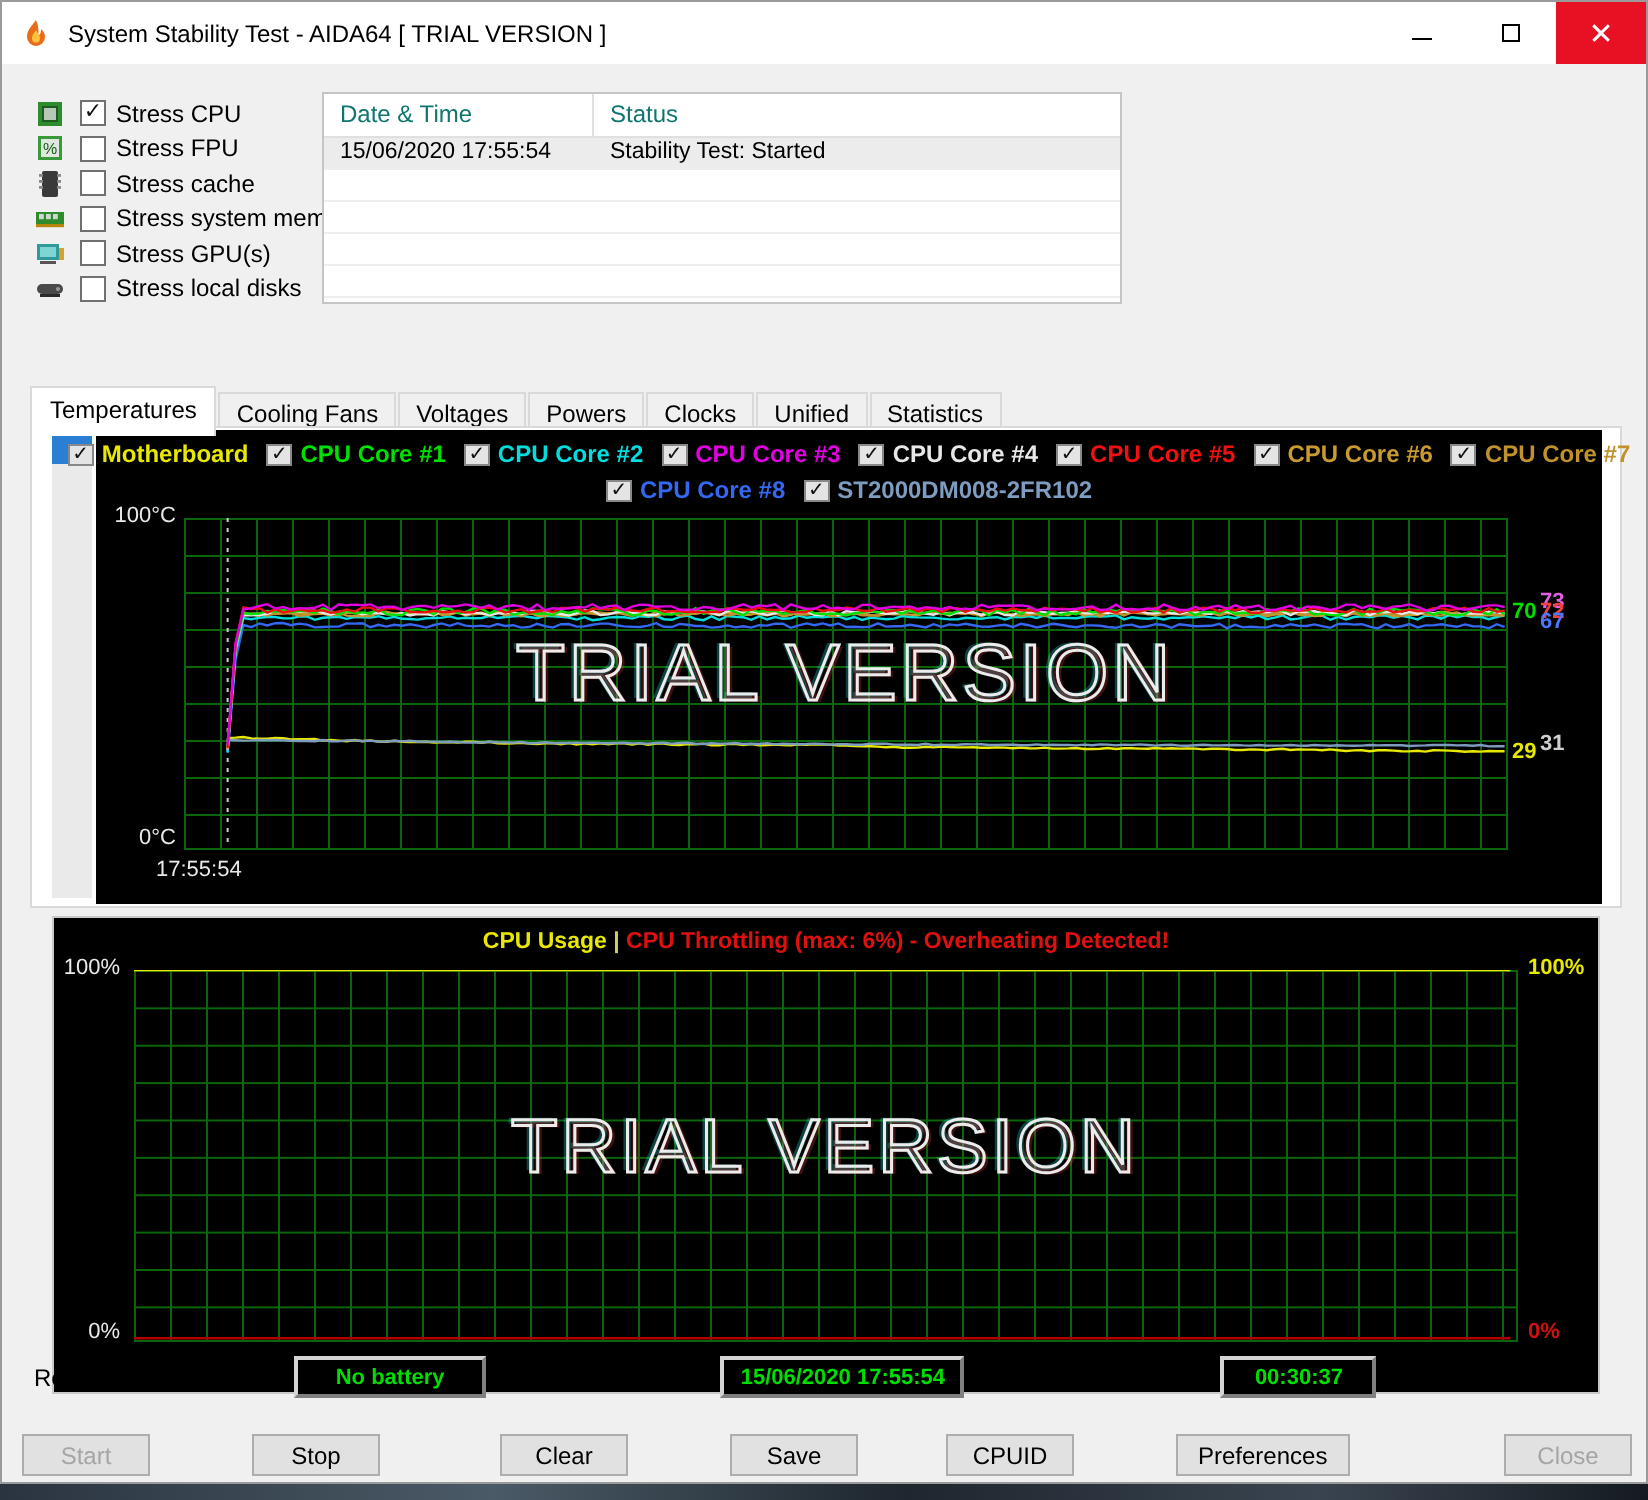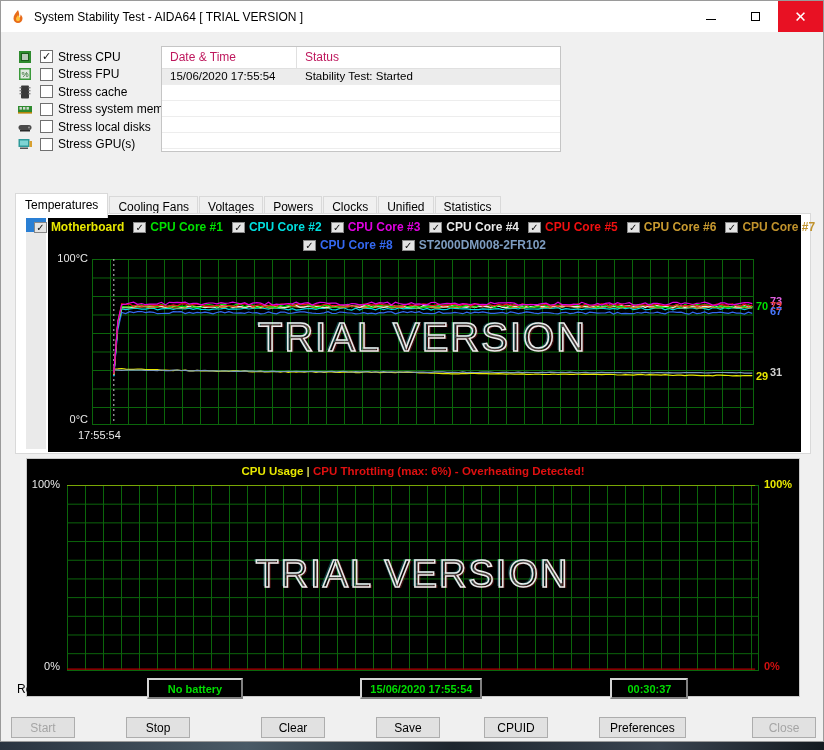--- a/index.html
+++ b/index.html
@@ -21,21 +21,21 @@
   
   .stress-list { position:absolute; left:16px; top:16px; width:145px; }
   .stress-row { display:flex; align-items:center; height:17.5px; }
   .stress-row .dev-icon { width:16px; height:14px; margin-right:7px; flex:0 0 16px; }
   .cbx { width:13px; height:13px; background:#fff; border:1px solid #707070; margin-right:5px; font-size:11px; line-height:11px; text-align:center; color:#111; flex:0 0 13px; }
   .stress-row .lbl { font-size:12px; color:#000; white-space:nowrap; }
 
   
   .log-table { position:absolute; left:160px; top:14px; width:400px; height:106px; background:#fff; border:1px solid #c5c5c5; overflow:hidden; }
   .lt-header { display:flex; height:22px; border-bottom:1px solid #e0e0e0; }
-  .lt-header .hc { font-size:12px; color:#be185d; padding:3px 0 0 8px; }
+  .lt-header .hc { font-size:12px; color:#0f766e; padding:3px 0 0 8px; }
   .lt-header .hc.c1 { width:135px; border-right:1px solid #e0e0e0; }
   .lt-header .hc.c2 { flex:1; }
   .lt-row { display:flex; height:16px; border-bottom:1px solid #ededed; }
   .lt-row .tc { font-size:11.5px; color:#000; padding:1px 0 0 8px; white-space:nowrap; }
   .lt-row .tc.c1 { width:135px; }
   .lt-row.sel { background:#ececec; }
 
   
   .tabs { position:absolute; left:14px; top:160px; display:flex; align-items:flex-end; }
   .tab { font-size:12px; color:#000; background:#f0f0f0; border:1px solid #d9d9d9; border-bottom:none; padding:3px 8px 4px 8px; margin-right:1px; position:relative; top:1px; }
@@ -140,36 +140,36 @@
                 <rect x="2.5" y="5" width="2.4" height="2.6" fill="#cfd8cf"></rect>
                 <rect x="6" y="5" width="2.4" height="2.6" fill="#cfd8cf"></rect>
                 <rect x="9.5" y="5" width="2.4" height="2.6" fill="#cfd8cf"></rect>
                 <rect x="1" y="10" width="14" height="1.6" fill="#b8860b"></rect>
               </svg></span>
             <span class="cbx"></span>
             <span class="lbl">Stress system memory</span>
           </div>
           <div class="stress-row">
             <span class="dev-icon"><svg viewBox="0 0 16 14">
-                <rect x="1.5" y="5" width="13" height="5" rx="2.5" fill="#4a4a4a"></rect>
-                <rect x="3" y="10" width="10" height="1.5" fill="#2a2a2a"></rect>
-                <circle cx="12" cy="7.5" r="1" fill="#9a9a9a"></circle>
-              </svg></span>
-            <span class="cbx"></span>
-            <span class="lbl">Stress local disks</span>
-          </div>
-          <div class="stress-row">
-            <span class="dev-icon"><svg viewBox="0 0 16 14">
                 <rect x="1.5" y="2" width="11" height="8" fill="#2f9a9a"></rect>
                 <rect x="3" y="3.5" width="8" height="5" fill="#7fd4d4"></rect>
                 <rect x="12.5" y="4" width="2.5" height="6" fill="#d8a030"></rect>
                 <rect x="3" y="10.5" width="8" height="1.5" fill="#555"></rect>
               </svg></span>
             <span class="cbx"></span>
             <span class="lbl">Stress GPU(s)</span>
+          </div>
+          <div class="stress-row">
+            <span class="dev-icon"><svg viewBox="0 0 16 14">
+                <rect x="1.5" y="5" width="13" height="5" rx="2.5" fill="#4a4a4a"></rect>
+                <rect x="3" y="10" width="10" height="1.5" fill="#2a2a2a"></rect>
+                <circle cx="12" cy="7.5" r="1" fill="#9a9a9a"></circle>
+              </svg></span>
+            <span class="cbx"></span>
+            <span class="lbl">Stress local disks</span>
           </div>
         </div>
 
       <div class="log-table">
         <div class="lt-header">
           <div class="hc c1">Date &amp; Time</div>
           <div class="hc c2">Status</div>
         </div>
         <div id="logRows">
             <div class="lt-row sel">
@@ -312,21 +312,21 @@
         <span class="sb-box" style="width:96px; margin-left:28px;">No battery</span>
         <span class="sb-label" style="margin-left:26px;">Test Started:</span>
         <span class="sb-box" style="width:122px; margin-left:24px;">15/06/2020 17:55:54</span>
         <span class="sb-label" style="margin-left:28px;">Elapsed Time:</span>
         <span class="sb-box" style="width:78px; margin-left:24px;">00:30:37</span>
       </div>
 
       <div class="buttonrow" id="buttonRow">
           <button class="btn disabled" style="margin-left: 10px;">Start</button>
           <button class="btn" style="margin-left: 7px;">Stop</button>
-          <button class="btn" style="margin-left: 27px;">Clear</button>
+          <button class="btn" style="margin-left: 16px;">Clear</button>
           <button class="btn" style="margin-left: 7px;">Save</button>
           <button class="btn" style="">CPUID</button>
           <button class="btn" style="margin-left: 7px;">Preferences</button>
           <button class="btn disabled" style="margin-left: auto; margin-right: 9px;">Close</button>
         </div>
 
     </div>
   </div>
 </div>
 

